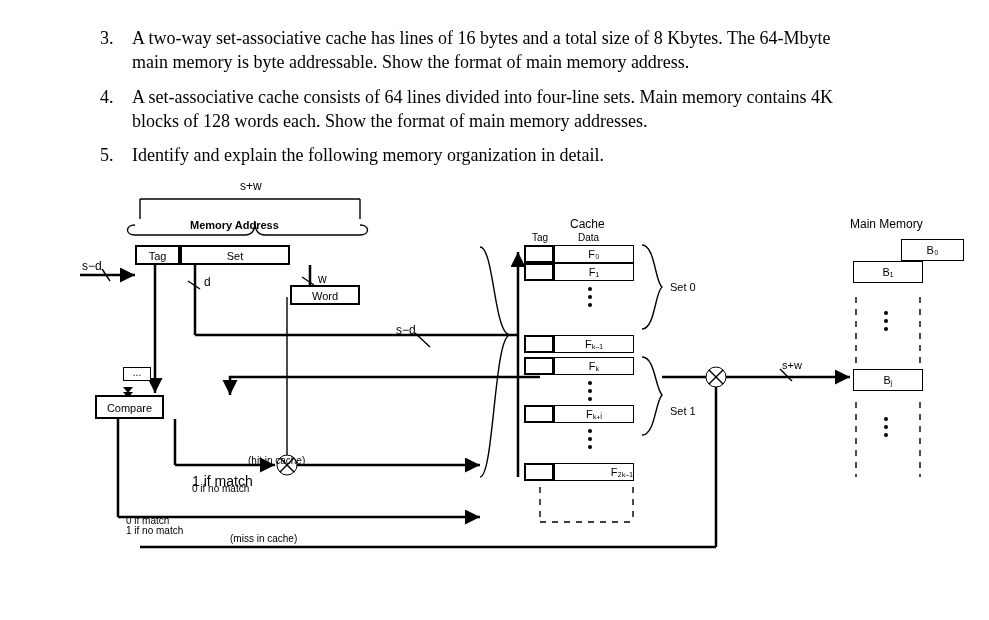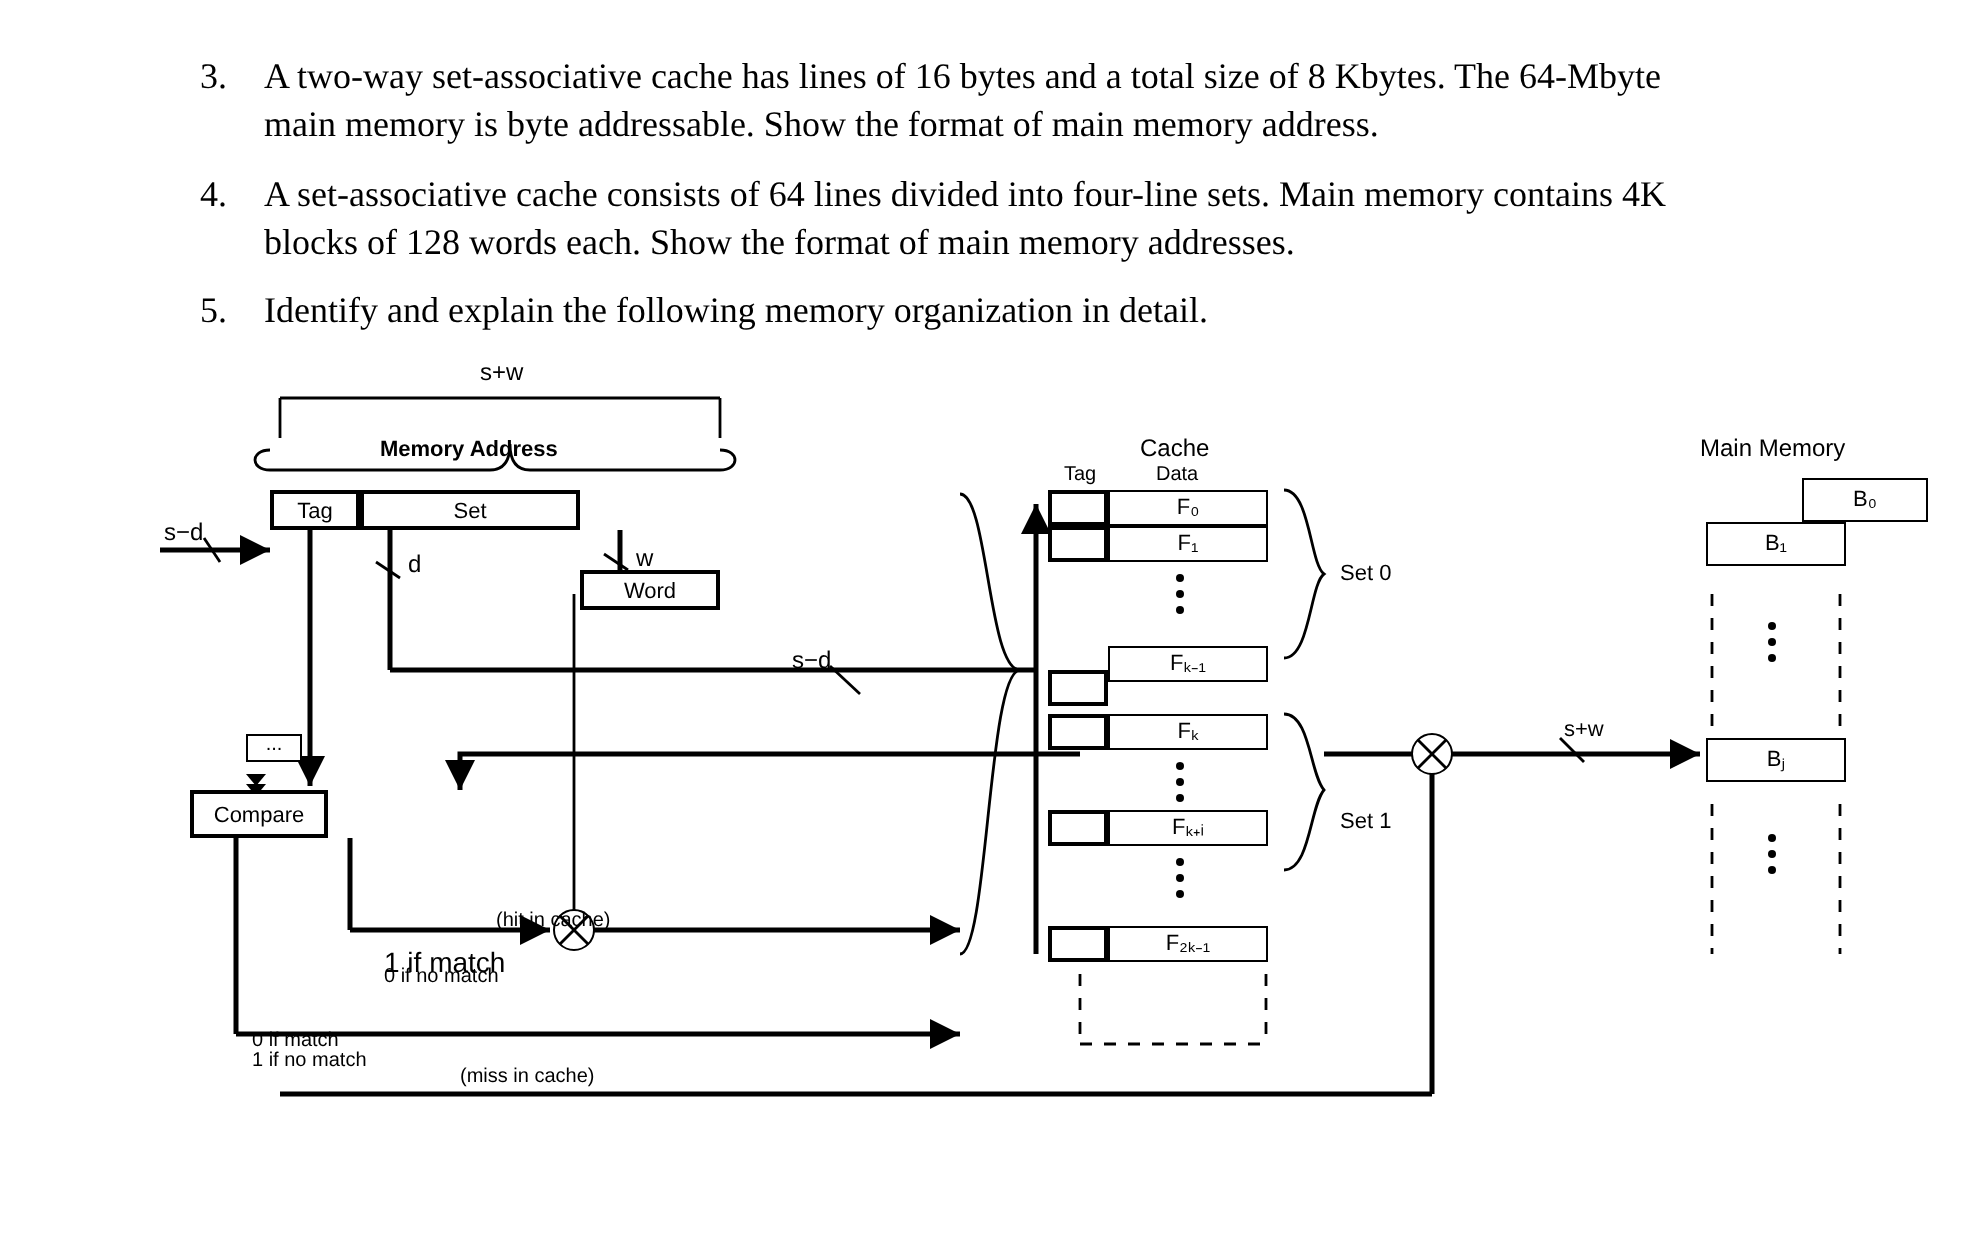--- a/index.html
+++ b/index.html
@@ -207,38 +207,38 @@
   <div class="box heavy" style="left:444px;top:68px;width:30px;height:18px;"></div>
   <div class="box" style="left:474px;top:68px;width:80px;height:18px;line-height:16px;">F₀</div>
   <div class="box heavy" style="left:444px;top:86px;width:30px;height:18px;"></div>
   <div class="box" style="left:474px;top:86px;width:80px;height:18px;line-height:16px;">F₁</div>
   <div class="dots-v" style="left:508px;top:110px;">
       <span></span>
       <span></span>
       <span></span>
     </div>
   <div class="box heavy" style="left:444px;top:158px;width:30px;height:18px;"></div>
-  <div class="box" style="left:474px;top:146px;width:80px;height:18px;line-height:16px;">Fₖ₋₁</div>
+  <div class="box" style="left:474px;top:158px;width:80px;height:18px;line-height:16px;">Fₖ₋₁</div>
 
   <div class="box heavy" style="left:444px;top:180px;width:30px;height:18px;"></div>
   <div class="box" style="left:474px;top:180px;width:80px;height:18px;line-height:16px;">Fₖ</div>
   <div class="dots-v" style="left:508px;top:204px;">
       <span></span>
       <span></span>
       <span></span>
     </div>
   <div class="box heavy" style="left:444px;top:228px;width:30px;height:18px;"></div>
   <div class="box" style="left:474px;top:228px;width:80px;height:18px;line-height:16px;">Fₖ₊ᵢ</div>
   <div class="dots-v" style="left:508px;top:252px;">
       <span></span>
       <span></span>
       <span></span>
     </div>
   <div class="box heavy" style="left:444px;top:286px;width:30px;height:18px;"></div>
-  <div class="box" style="left:474px;top:286px;width:80px;height:18px;line-height:16px;">F₂ₖ₋₁</div>
+  <div class="box" style="left:474px;top:286px;width:80px;height:18px;line-height:16px;text-align:right;">F₂ₖ₋₁</div>
 
   <div class="lbl" style="left:590px;top:104px;font-size:11px;">Set 0</div>
   <div class="lbl" style="left:590px;top:228px;font-size:11px;">Set 1</div>
   <div class="lbl" style="left:702px;top:182px;font-size:11px;">s+w</div>
 
   <div class="lbl" style="left:770px;top:40px;">Main Memory</div>
   <div class="box" style="left:773px;top:62px;width:63px;height:22px;line-height:20px;margin-left:48px;">B₀</div>
   <div class="box" style="left:773px;top:84px;width:70px;height:22px;line-height:20px;">B₁</div>
   <div class="dots-v" style="left:804px;top:134px;">
       <span></span>

